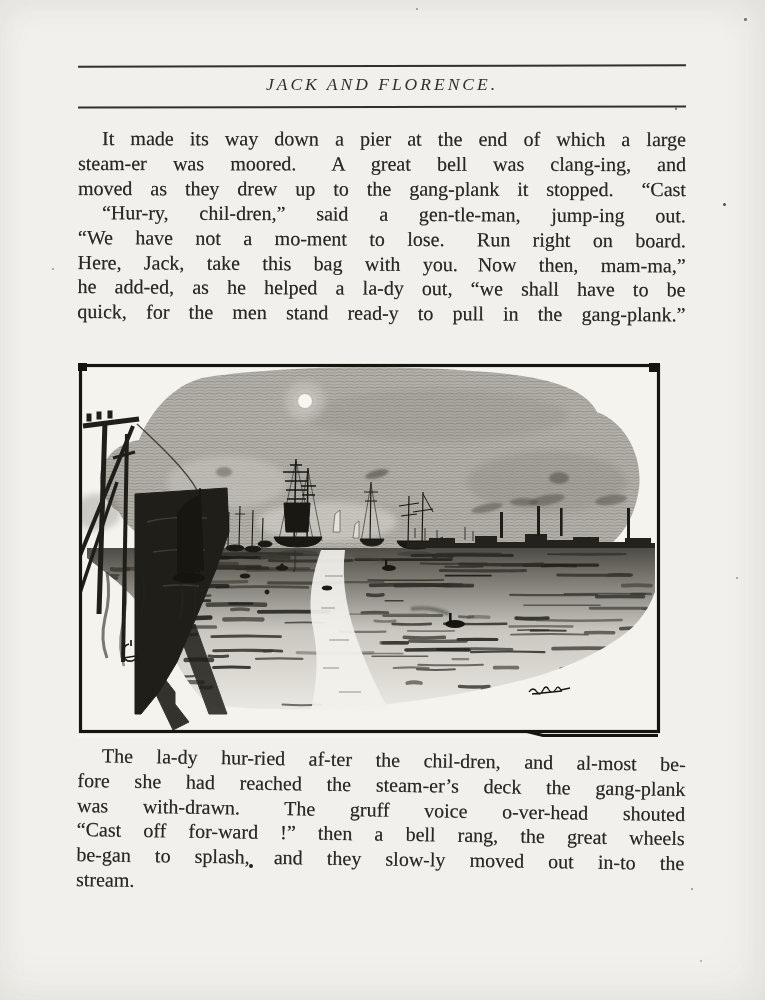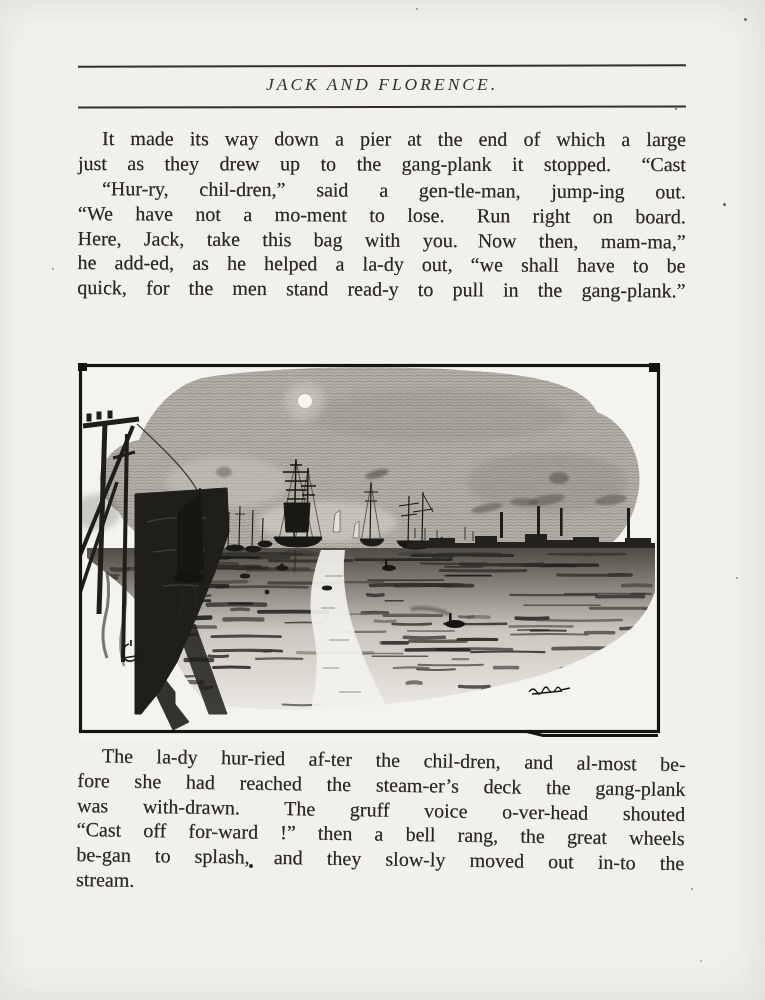--- a/index.html
+++ b/index.html
@@ -40,21 +40,22 @@
 
 <div class="sheet">
 
   <div class="rule rule-top"></div>
   <div class="running-head">JACK AND FLORENCE.</div>
   <div class="rule rule-bottom"></div>
 
   <div class="textblock tb1">
     <p class="para p1skew">
       <span class="line indent">It made its way down a pier at the end of which a large</span>
-      <span class="line">just as they drew up to the gang-plank it stopped.  “Cast</span>
+      <span class="line">steam-er was moored.  A great bell was clang-ing, and</span>
+      <span class="line">moved as they drew up to the gang-plank it stopped.  “Cast</span>
     </p>
     <p class="para p2skew">
       <span class="line indent">“Hur-ry, chil-dren,” said a gen-tle-man, jump-ing out.</span>
       <span class="line">“We have not a mo-ment to lose.  Run right on board.</span>
       <span class="line">Here, Jack, take this bag with you.  Now then, mam-ma,”</span>
       <span class="line">he add-ed, as he helped a la-dy out, “we shall have to be</span>
       <span class="line">quick, for the men stand read-y to pull in the gang-plank.”</span>
     </p>
   </div>
 

